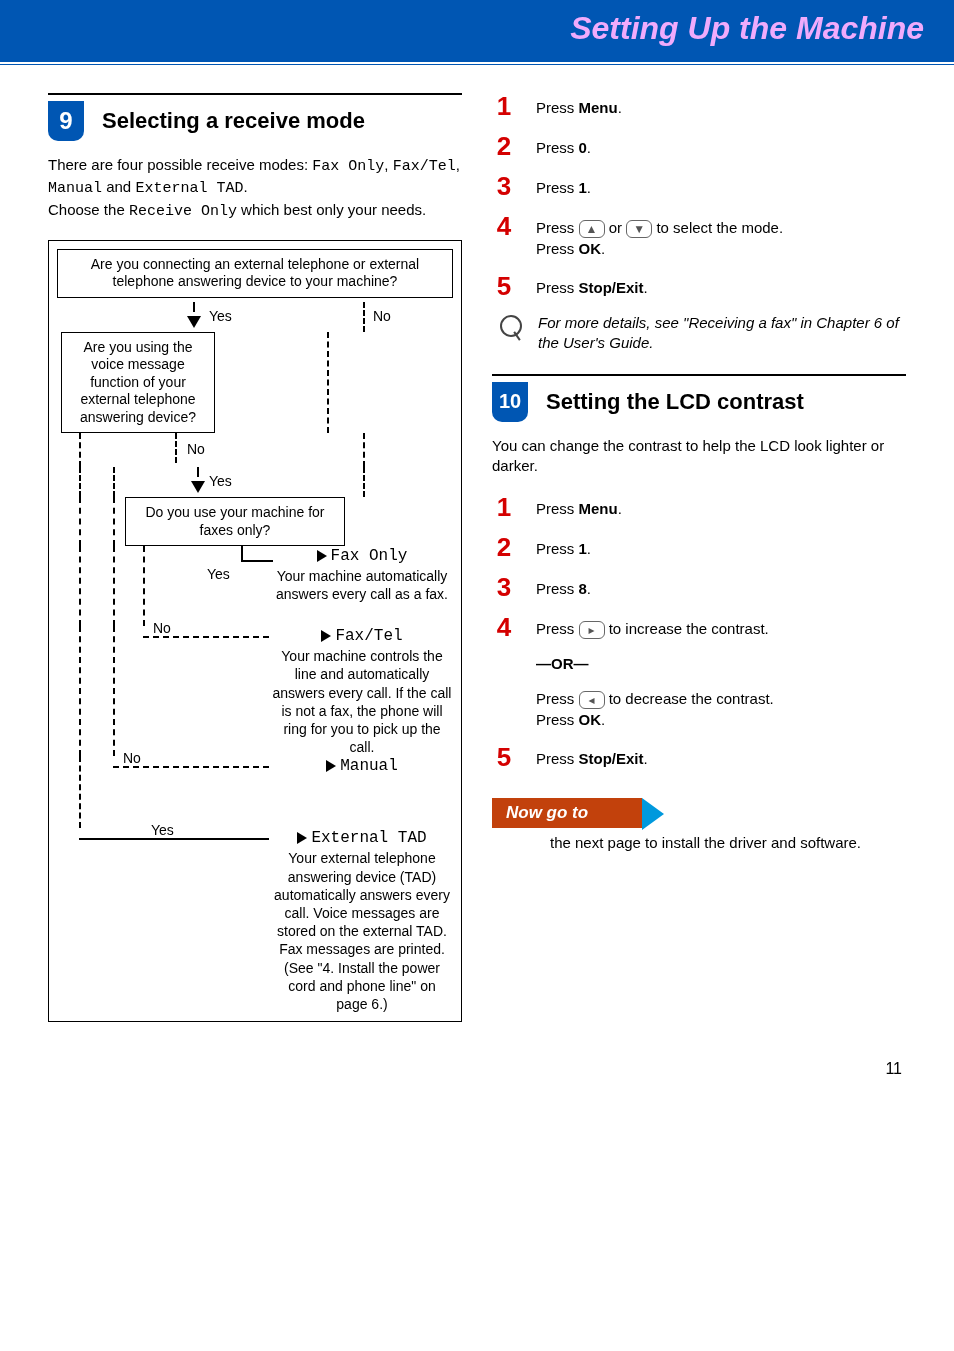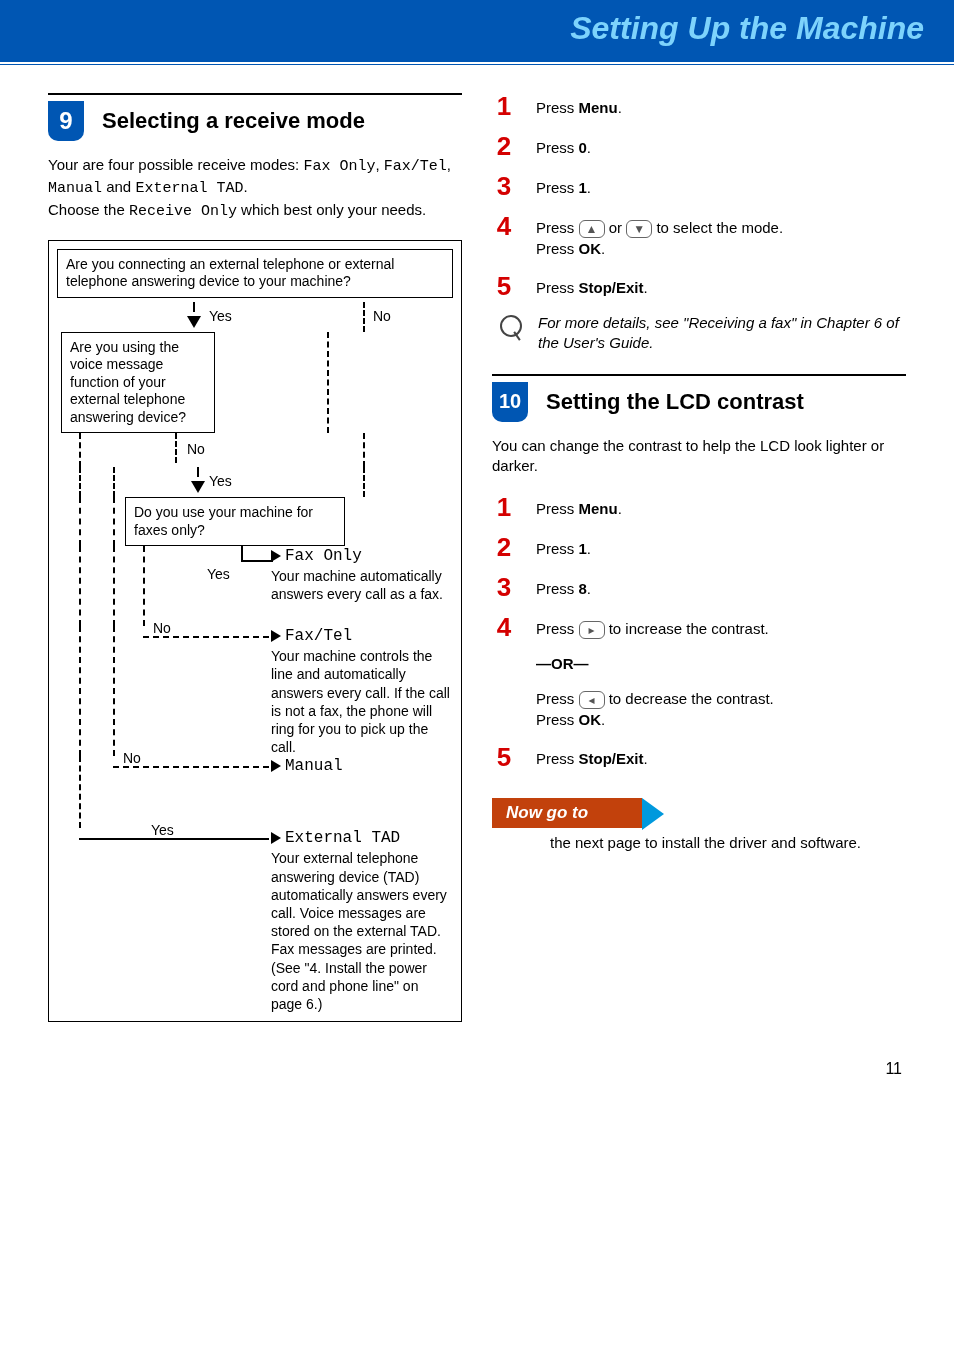--- a/index.html
+++ b/index.html
@@ -5,21 +5,21 @@
   * { box-sizing: border-box; margin: 0; padding: 0; }
   body {
     font-family: Arial, Helvetica, sans-serif;
     font-size: 15px;
     color: #000;
     width: 954px;
     background: #fff;
   }
   .header {
     background: #0056b3;
-    color: #7dd3fc;
+    color: #f0abfc;
     font-size: 32px;
     font-weight: bold;
     font-style: italic;
     text-align: right;
     padding: 10px 30px 12px 0;
     border-bottom: 3px solid #0056b3;
     margin-bottom: 2px;
   }
   .header-line {
     height: 1px;
@@ -57,20 +57,21 @@
   .section-title {
     font-size: 22px;
     font-weight: bold;
   }
   .intro { margin: 10px 0 18px 0; line-height: 1.35; }
   .mono { font-family: "Courier New", monospace; }
   .flowchart {
     border: 1px solid #000;
     padding: 8px;
     margin-bottom: 8px;
+    text-align: center;
   }
   .fc-box {
     border: 1px solid #000;
     padding: 6px 8px;
     font-size: 14px;
     background: #fff;
     line-height: 1.25;
   }
   .yes-no { font-size: 14px; }
   .arrow-down {
@@ -145,21 +146,21 @@
 <div class="content">
 
   <div class="col">
     <div class="rule"></div>
     <div class="section-row">
       <div class="step-badge">9</div>
       <div class="section-title">Selecting a receive mode</div>
     </div>
 
     <div class="intro">
-      <span>Your are four possible receive modes: </span><span class="mono">Fax Only</span><span>, </span><span class="mono">Fax/Tel</span><span>, </span><span class="mono">Manual</span><span> and </span><span class="mono">External TAD</span><span>.</span><br>
+      <span>There are four possible receive modes: </span><span class="mono">Fax Only</span><span>, </span><span class="mono">Fax/Tel</span><span>, </span><span class="mono">Manual</span><span> and </span><span class="mono">External TAD</span><span>.</span><br>
       <span>Choose the </span><span class="mono">Receive Only</span><span> which best only your needs.</span>
     </div>
 
     <div class="flowchart">
       <div class="fc-box" style="margin-bottom:4px;">Are you connecting an external telephone or external telephone answering device to your machine?</div>
 
       <div style="position:relative;height:30px;">
         <div style="position:absolute;left:130px;top:0;">
           <div style="width:2px;height:10px;background:#000;margin:0 auto;"></div>
           <span class="arrow-down"></span>

